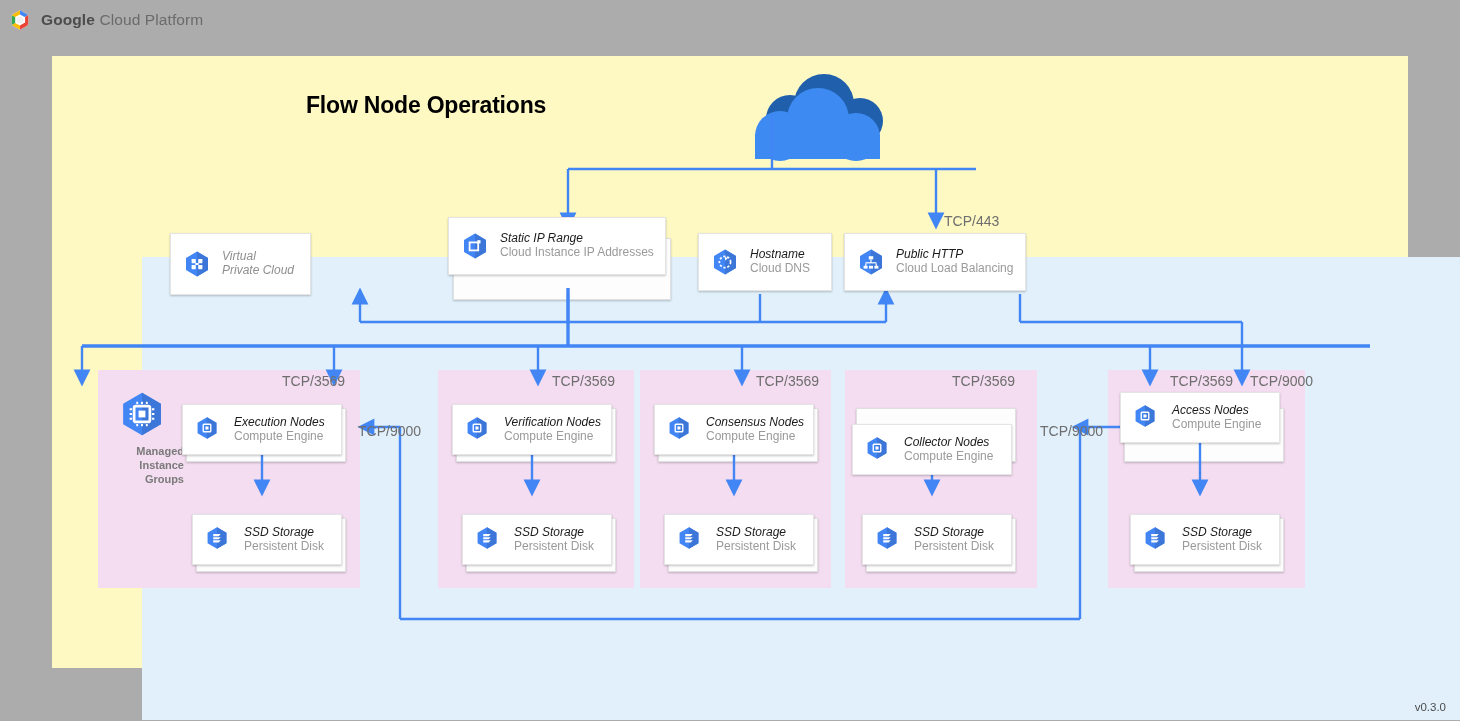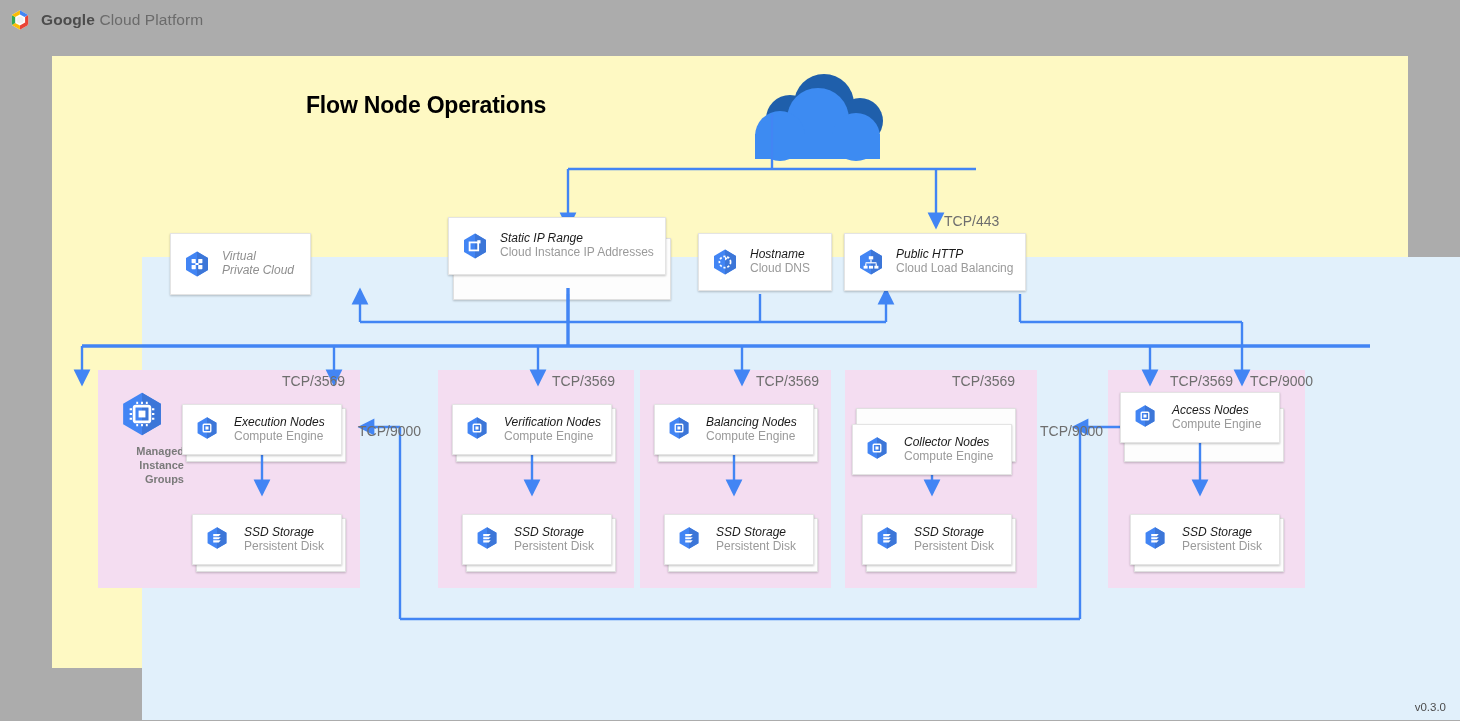--- a/index.html
+++ b/index.html
@@ -348,21 +348,21 @@
   <div class="node" style="left:602px; top:348px; width:160px; height:51px;">
     <span class="nicon">
       <svg width="24" height="24" viewBox="0 0 28 28">
         <path d="M14 1.6 25 8v12L14 26.4 3 20V8z" fill="#4285f4"></path>
           <path d="M14 1.6 25 8v12L14 26.4z" fill="#3c76d8"></path>
         <rect x="9.6" y="9.6" width="8.8" height="8.8" rx="1" fill="none" stroke="#fff" stroke-width="1.6"></rect>
           <rect x="12.2" y="12.2" width="3.6" height="3.6" fill="#fff"></rect>
       </svg>
     </span>
     <div class="ntext">
-      <div class="ntitle">Balancing Nodes</div>
+      <div class="ntitle">Consensus Nodes</div>
       <div class="nsub">Compute Engine</div>
     </div>
   </div>
   <div class="stack-l2" style="left:620px; top:466px; width:150px; height:54px;"></div>
   <div class="stack-l" style="left:616px; top:462px; width:150px; height:54px;"></div>
   <div class="node" style="left:612px; top:458px; width:150px; height:51px;">
     <span class="nicon">
       <svg width="24" height="24" viewBox="0 0 28 28">
         <path d="M14 1.6 25 8v12L14 26.4 3 20V8z" fill="#4285f4"></path>
           <path d="M14 1.6 25 8v12L14 26.4z" fill="#3c76d8"></path>

